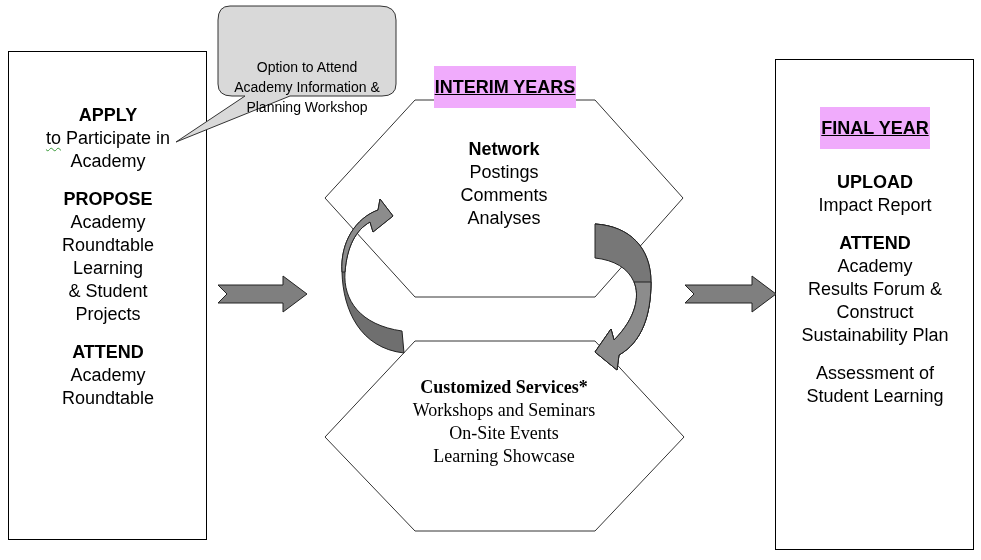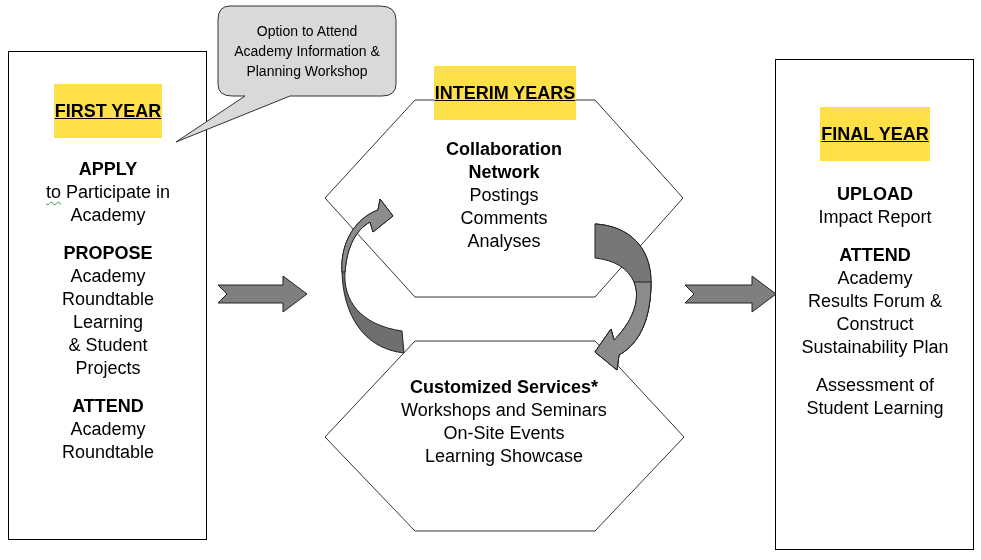--- a/index.html
+++ b/index.html
@@ -1,24 +1,24 @@
 <!DOCTYPE html>
 <html><head>
   <meta charset="utf-8">
   <style>
     html, body { margin:0; padding:0; background:#ffffff; }
     body { width:981px; height:560px; position:relative; overflow:hidden;
            font-family:"Liberation Sans", sans-serif; color:#000; }
     svg.shapes { position:absolute; left:0; top:0; }
     .txt { position:absolute; text-align:center; line-height:23px; font-size:18px; }
     .hdr { display:inline-block; font-weight:bold; text-decoration:underline;
-           background:#fde047; font-size:18px; line-height:22px; padding:16px 1px; }
+           background:#f0abfc; font-size:18px; line-height:22px; padding:10px 1px; }
     .b { font-weight:bold; }
     .gap { height:15px; }
-    .callout-txt { position:absolute; text-align:center; font-size:14px; line-height:20px; }
+    .callout-txt { position:absolute; text-align:center; font-size:14px; line-height:20px;margin-top:36px; }
     .sq { text-decoration: underline wavy #3a9a3a; text-decoration-thickness:1px; text-underline-offset:3px; }
   </style>
 </head>
 <body>
 
 <svg class="shapes" width="981" height="560" viewBox="0 0 981 560">
   <defs>
     <linearGradient id="gradL" x1="0" y1="0" x2="0" y2="1">
       <stop offset="0" stop-color="#8a8a8a"></stop>
       <stop offset="1" stop-color="#6a6a6a"></stop>
@@ -51,21 +51,20 @@
   <path d="M230,6 L380,6 Q396,6 396,20 L396,84 Q396,96 382,96 L290,96 L176,142 L245,96 L232,96 Q218,96 218,84 L218,20 Q218,6 230,6 Z" fill="#d9d9d9" stroke="#333" stroke-width="1"></path>
 </svg>
 
 <div class="callout-txt" style="left:218px; top:21px; width:178px;">
   <div>Option to Attend</div>
   <div>Academy Information &amp;</div>
   <div>Planning Workshop</div>
 </div>
 
 <div class="txt" style="left:9px; top:84px; width:198px;">
-  <span class="hdr">FIRST YEAR</span>
   <div style="height:20px;"></div>
   <div class="b">APPLY</div>
   <div><span class="sq">to</span><span> Participate in</span></div>
   <div>Academy</div>
   <div class="gap"></div>
   <div class="b">PROPOSE</div>
   <div>Academy</div>
   <div>Roundtable</div>
   <div>Learning</div>
   <div>&amp; Student</div>
@@ -74,28 +73,27 @@
   <div class="b">ATTEND</div>
   <div>Academy</div>
   <div>Roundtable</div>
 </div>
 
 <div class="txt" style="left:400px; top:66px; width:210px;">
   <span class="hdr">INTERIM YEARS</span>
 </div>
 
 <div class="txt" style="left:404px; top:138px; width:200px;">
-  <div class="b">Collaboration</div>
   <div class="b">Network</div>
   <div>Postings</div>
   <div>Comments</div>
   <div>Analyses</div>
 </div>
 
-<div class="txt" style="left:364px; top:376px; width:280px;">
+<div class="txt" style="left:364px; top:376px; width:280px;font-family:Liberation Serif, serif;">
   <div class="b">Customized Services*</div>
   <div>Workshops and Seminars</div>
   <div>On-Site Events</div>
   <div>Learning Showcase</div>
 </div>
 
 <div class="txt" style="left:776px; top:107px; width:198px;">
   <span class="hdr">FINAL YEAR</span>
   <div style="height:22px;"></div>
   <div class="b">UPLOAD</div>

